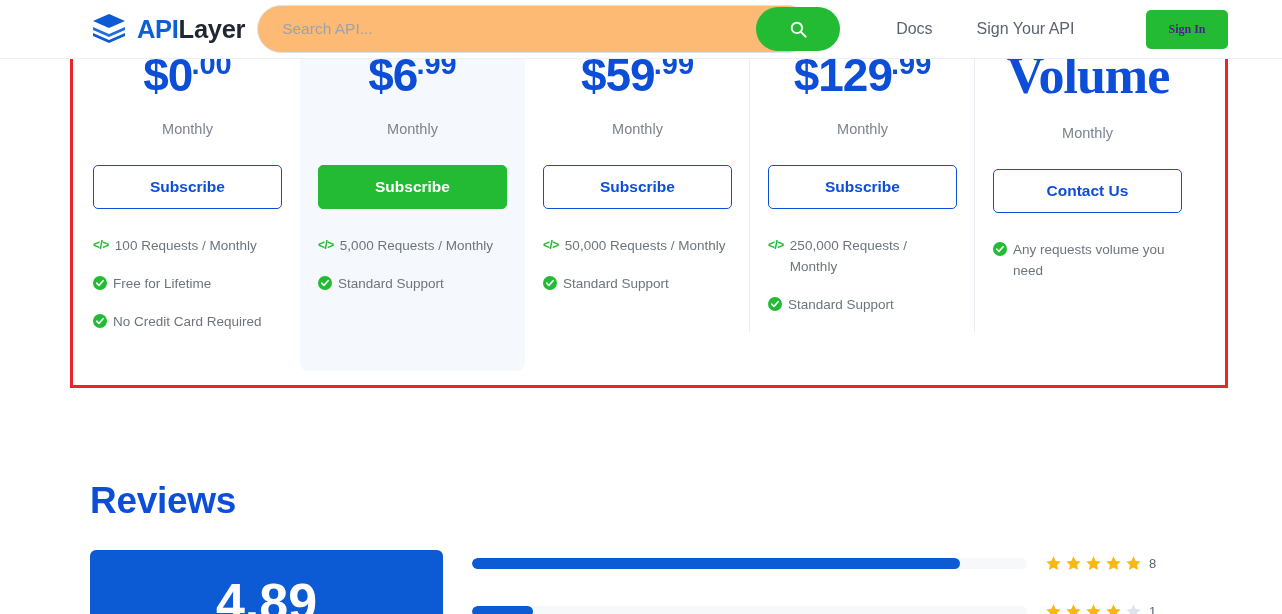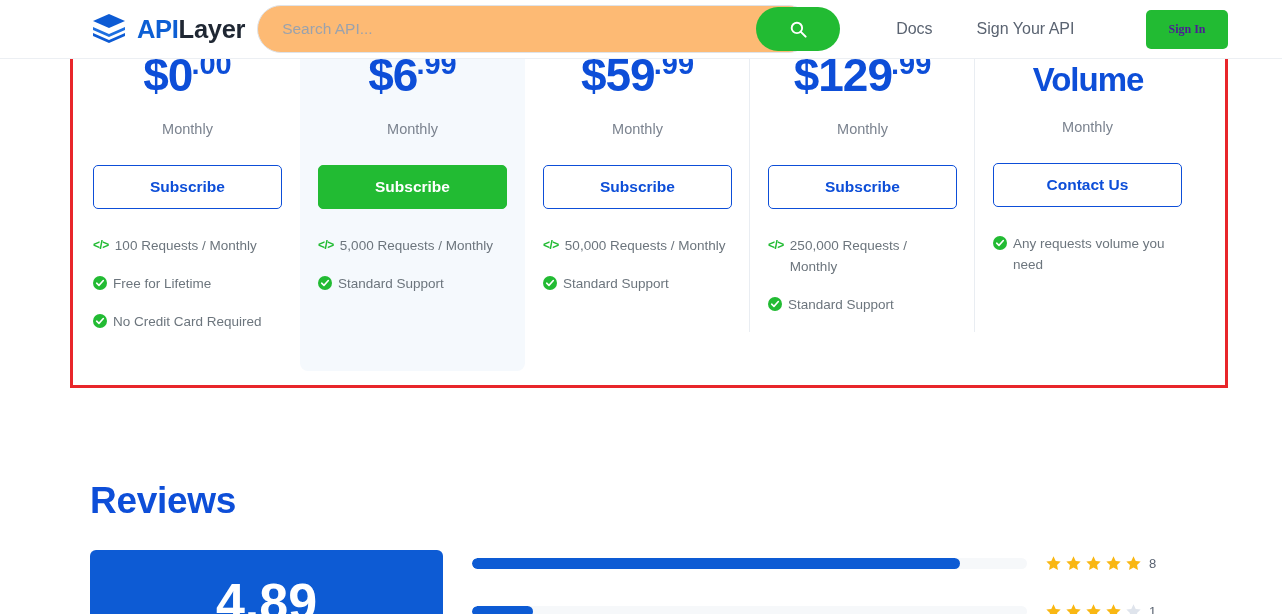--- a/index.html
+++ b/index.html
@@ -130,21 +130,21 @@
     color: #0d4ed8;
     line-height: 1;
     margin-top: 20px;
     white-space: nowrap;
   }
   .price .amount { font-size: 46px; font-weight: 700; letter-spacing: -1px; }
   .price .cents {
     font-size: 29px; font-weight: 700;
     vertical-align: 17px; margin-left: -1px;
   }
-  .price.volume .amount { font-size: 33px; }
+  .price.volume .amount { font-size: 52px; font-family: Liberation Serif, serif; }
   .period {
     font-size: 14.5px; color: #7b838f;
     margin-top: 23px;
   }
   .cta {
     display: block;
     width: 100%;
     margin-top: 28px;
     padding: 12px 0;
     font-size: 15.5px; font-weight: 700;

